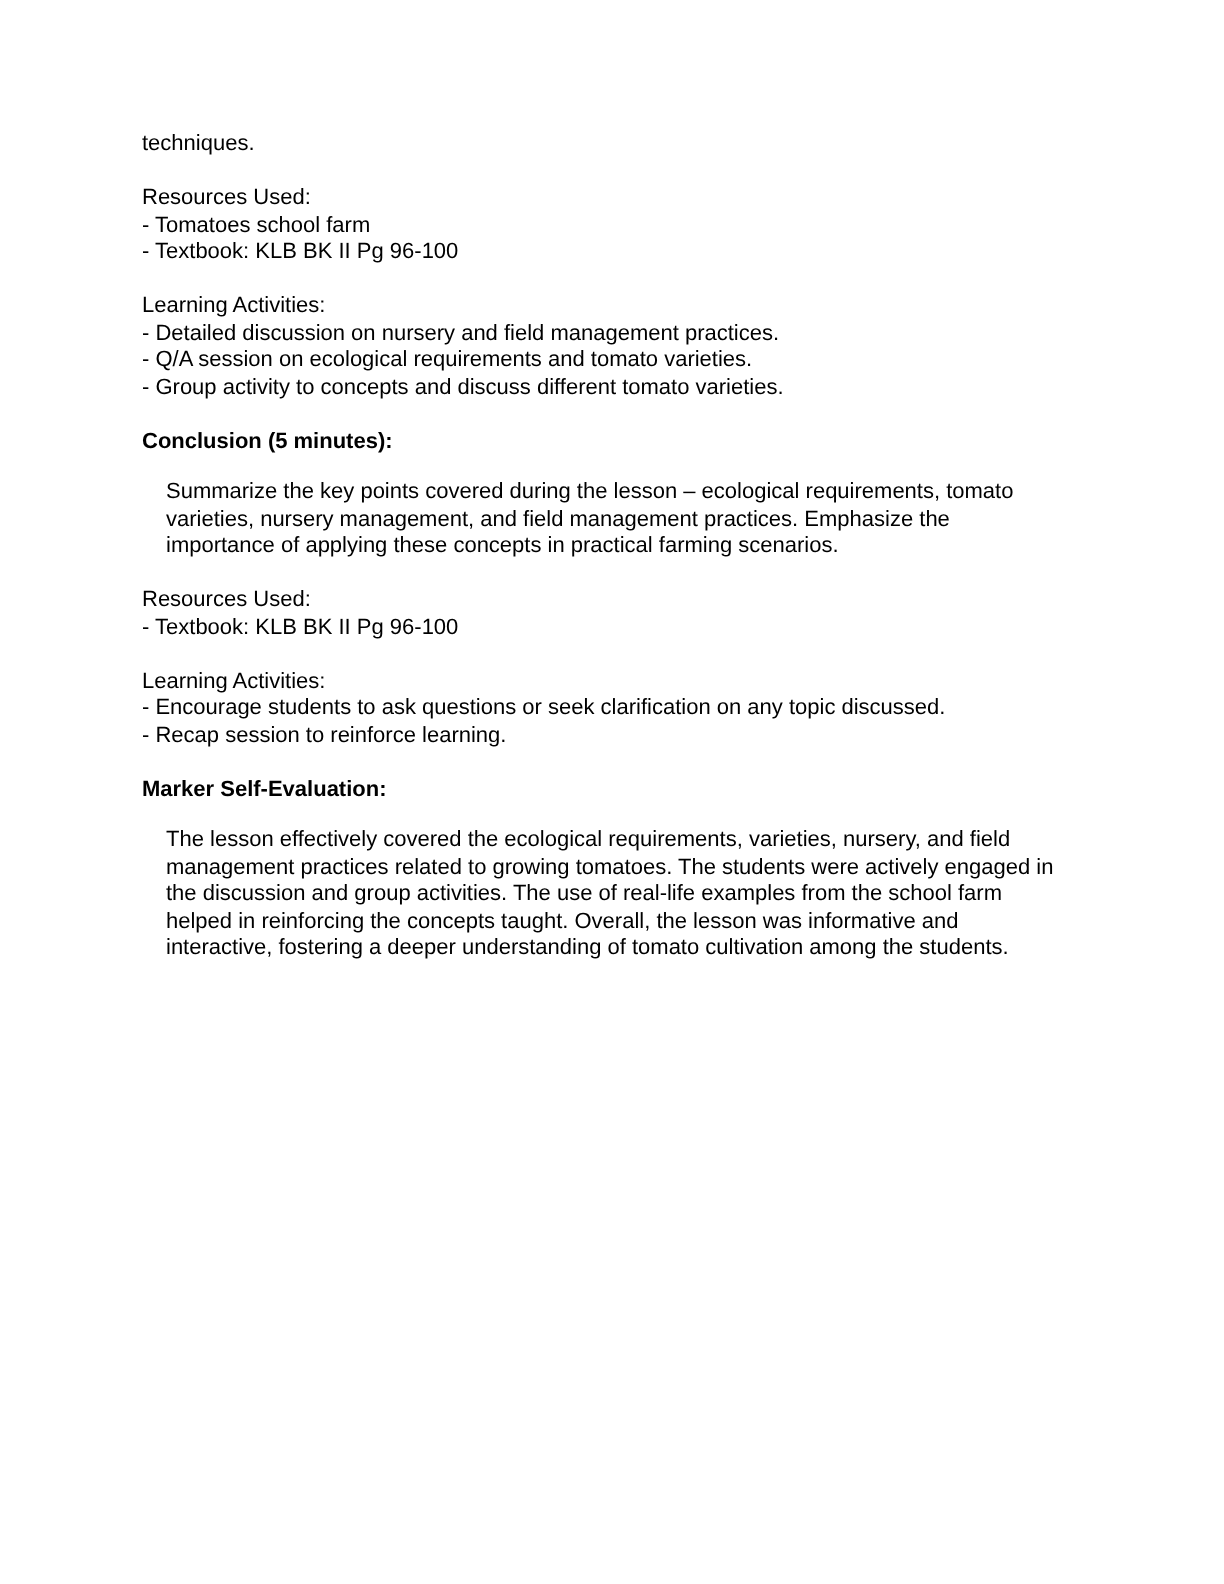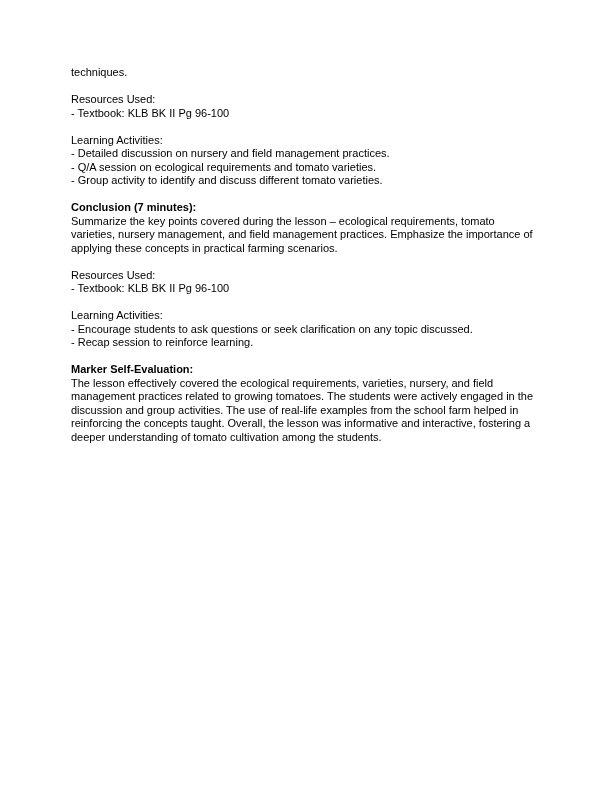--- a/index.html
+++ b/index.html
@@ -27,47 +27,48 @@
     margin: 0 0 13.5px 0;
   }
   .line {
     margin: 0;
     padding: 0;
   }
   .bold-heading {
     font-weight: bold;
   }
   .para {
-    margin: 0;
+    margin: 12px;
     max-width: 470px;
   }
 </style>
 </head>
 <body>
 
 <div class="page">
 
   <div class="block">
     <p class="line">techniques.</p>
   </div>
 
   <div class="block">
     <p class="line">Resources Used:</p>
+    <p class="line">- Tomatoes school farm</p>
     <p class="line">- Textbook: KLB BK II Pg 96-100</p>
   </div>
 
   <div class="block">
     <p class="line">Learning Activities:</p>
     <p class="line">- Detailed discussion on nursery and field management practices.</p>
     <p class="line">- Q/A session on ecological requirements and tomato varieties.</p>
-    <p class="line">- Group activity to identify and discuss different tomato varieties.</p>
+    <p class="line">- Group activity to concepts and discuss different tomato varieties.</p>
   </div>
 
   <div class="block">
-    <p class="line bold-heading">Conclusion (7 minutes):</p>
+    <p class="line bold-heading">Conclusion (5 minutes):</p>
     <p class="para">Summarize the key points covered during the lesson – ecological requirements, tomato varieties, nursery management, and field management practices. Emphasize the importance of applying these concepts in practical farming scenarios.</p>
   </div>
 
   <div class="block">
     <p class="line">Resources Used:</p>
     <p class="line">- Textbook: KLB BK II Pg 96-100</p>
   </div>
 
   <div class="block">
     <p class="line">Learning Activities:</p>

